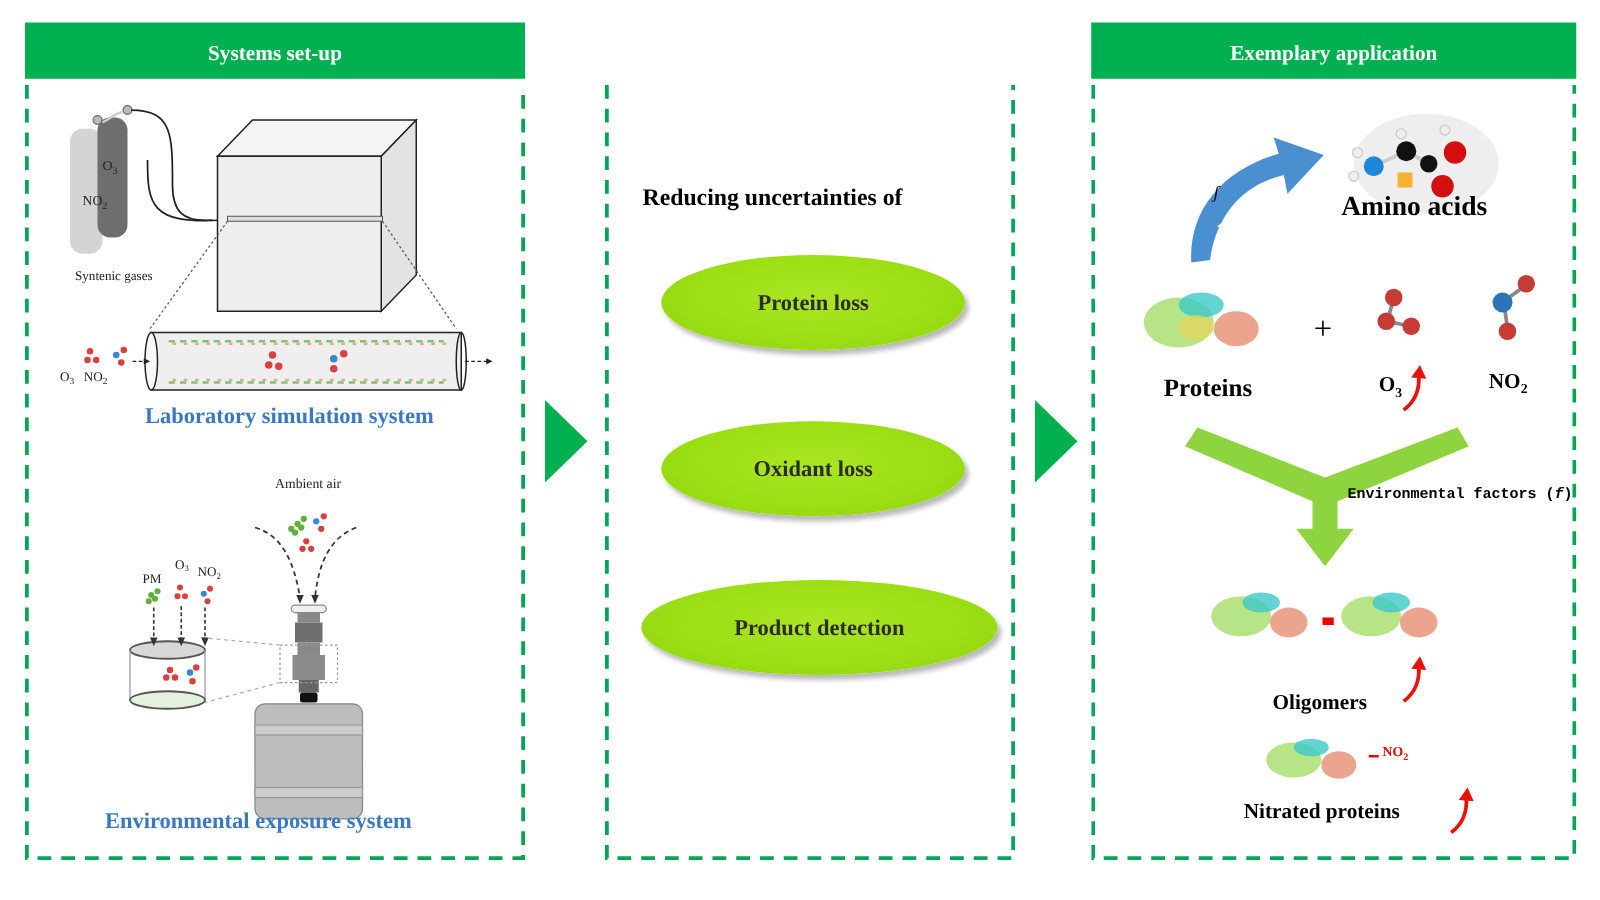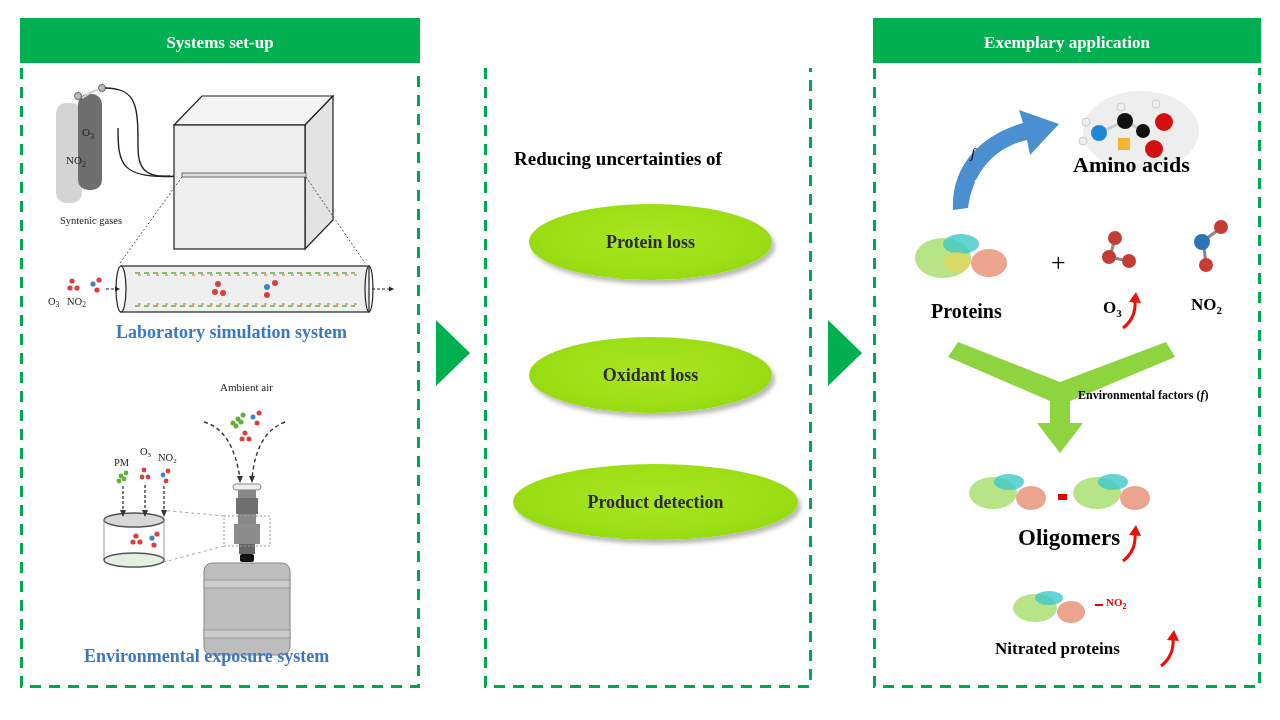--- a/index.html
+++ b/index.html
@@ -248,17 +248,17 @@
       <ellipse cx="176" cy="580" rx="14" ry="7" fill="#3CC8C8" opacity="0.8"></ellipse>
       <ellipse cx="198" cy="594" rx="14" ry="11" fill="#E8957A" opacity="0.85"></ellipse>
       <line x1="222" y1="587" x2="230" y2="587" stroke="#E00" stroke-width="2"></line>
     </g>
   </svg>
 
   <div class="lbl" style="left:200px;top:134px;font-size:22px;">Amino  acids</div>
   <div class="lbl" style="left:58px;top:282px;font-size:20px;">Proteins</div>
   <div class="lbl" style="left:230px;top:280px;font-size:17px;"><span>O</span><sub style="font-size:11px;">3</sub></div>
   <div class="lbl" style="left:318px;top:277px;font-size:17px;"><span>NO</span><sub style="font-size:11px;">2</sub></div>
-  <div class="lbl" style="left:205px;top:370px;font-size:12px;"><span>Environmental  factors (</span><i>f</i><span>)</span></div>
-  <div class="lbl" style="left:145px;top:507px;font-size:23px;">Oligomers</div>
+  <div class="lbl" style="left:205px;top:370px;font-size:12px;font-family:Liberation Mono, monospace;"><span>Environmental  factors (</span><i>f</i><span>)</span></div>
+  <div class="lbl" style="left:145px;top:534px;font-size:17px;">Oligomers</div>
   <div class="lbl" style="left:233px;top:578px;font-size:11px;color:#E00;"><span>NO</span><sub style="font-size:8px;">2</sub></div>
   <div class="lbl" style="left:122px;top:621px;font-size:17px;">Nitrated  proteins</div>
 </div>
 
 </body></html>

